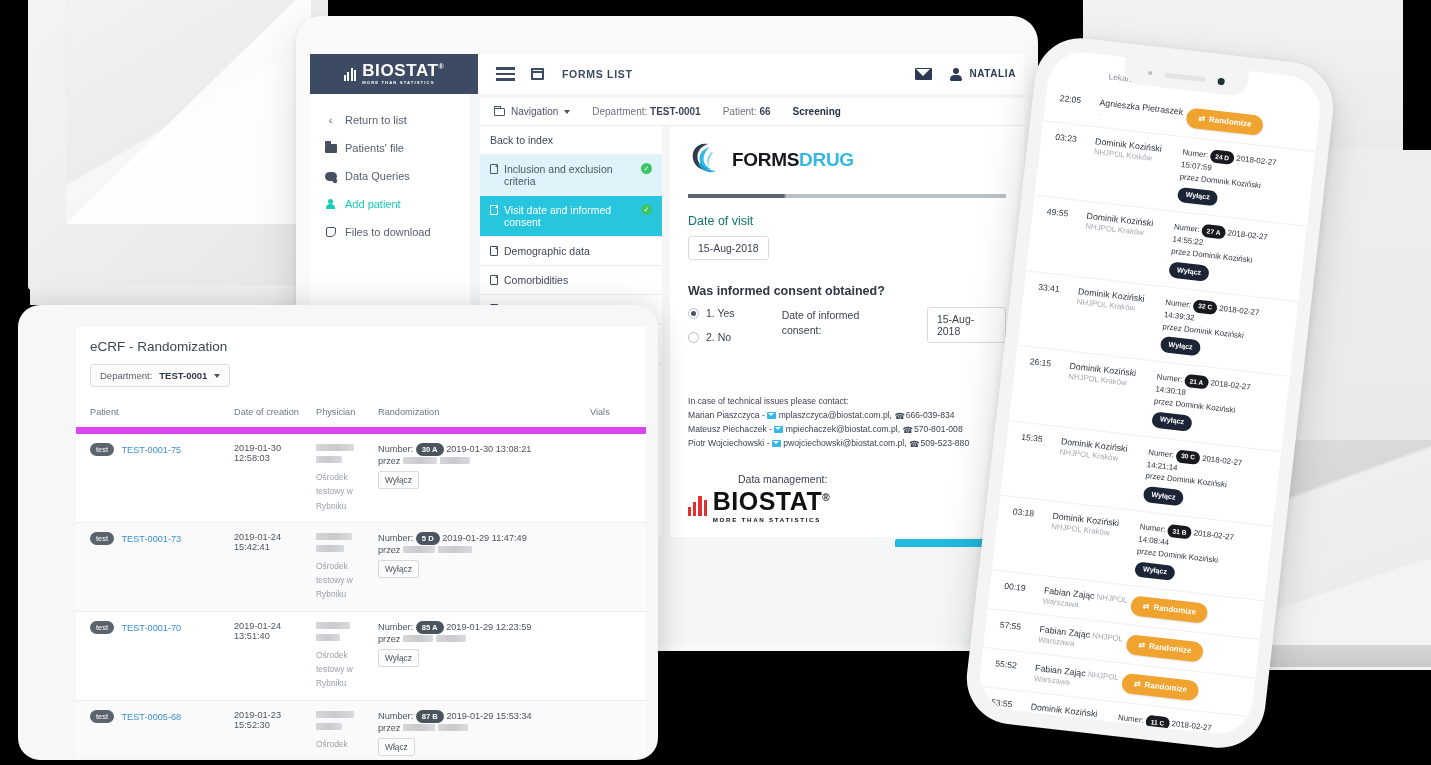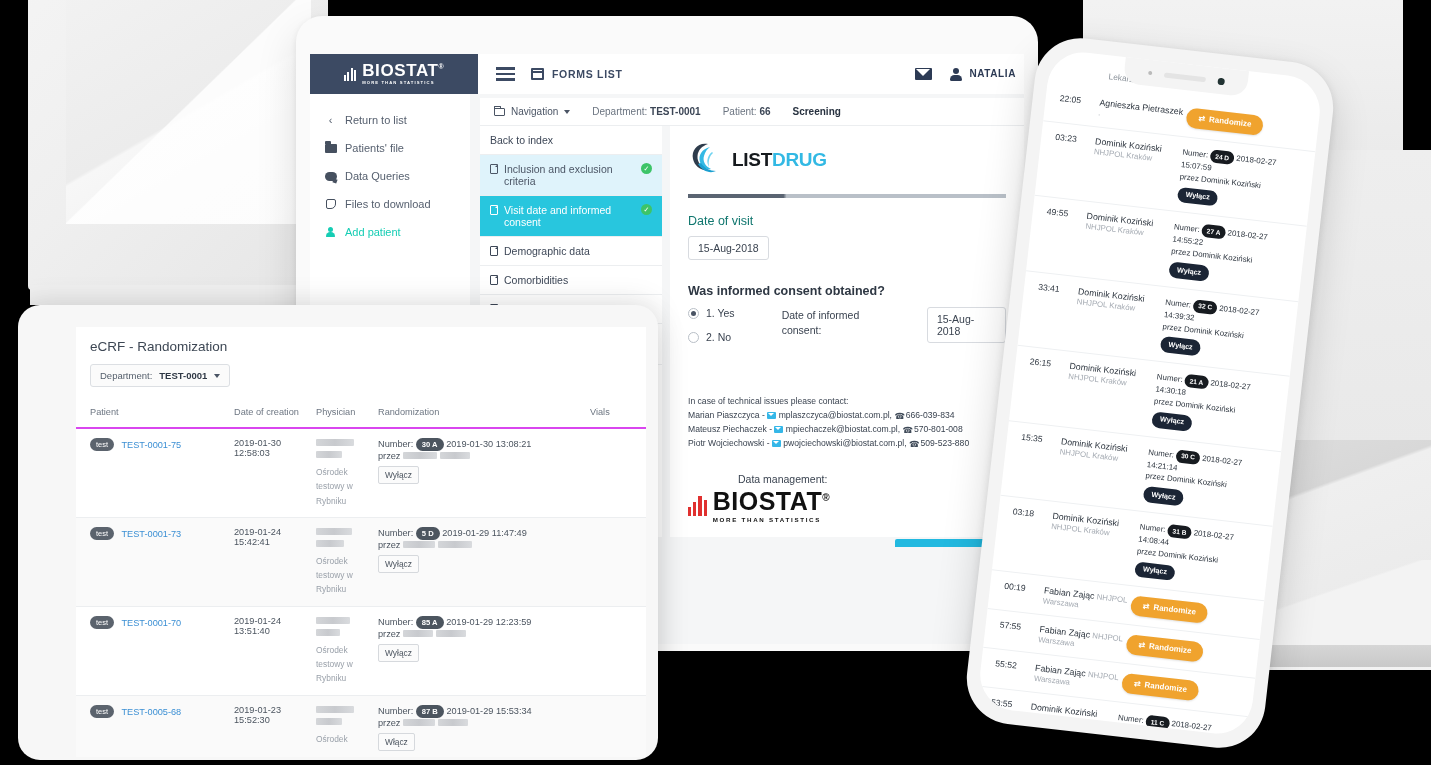--- a/index.html
+++ b/index.html
@@ -73,21 +73,21 @@
   .brand-bars i:nth-child(2){height:9px}
   .brand-bars i:nth-child(3){height:13px}
   .brand-bars i:nth-child(4){height:11px}
   .brand-text { text-align:left; line-height:1; }
   .brand-name { font-size:17px; font-weight:bold; letter-spacing:.6px; }
   .brand-name sup { font-size:7px; vertical-align: super; }
   .brand-sub { font-size:4.2px; letter-spacing:1.1px; font-weight:bold; margin-top:2px; }
   .topbar-right { flex:1; display:flex; align-items:center; gap:16px; padding-left:18px; }
   .burger { display:flex; flex-direction:column; gap:3px; cursor:pointer; }
   .burger span { display:block; width:19px; height:2.6px; background:#3c4a63; }
-  .formslist { display:flex; align-items:center; gap:8px; color:#3c4a63;
+  .formslist { display:flex; align-items:center; gap:18px; color:#3c4a63;
     font-size:10.5px; font-weight:bold; letter-spacing:.7px; }
   .forms-icon { width:13px; height:12px; border:2px solid #3c4a63; border-radius:1px; position:relative;}
   .forms-icon:after{content:"";position:absolute;left:-2px;top:1px;width:13px;height:2px;background:#3c4a63;}
   .topbar-user { margin-left:auto; display:flex; align-items:center; gap:18px; padding-right:8px; }
   .mail-icon { width:17px; height:12px; background:#2c3a54; position:relative; border-radius:1px;}
   .mail-icon:after{content:"";position:absolute;left:1px;top:1px;width:0;height:0;
     border-left:7.5px solid transparent;border-right:7.5px solid transparent;border-top:7px solid #fff;}
   .user-chip { display:flex; align-items:flex-start; gap:7px; color:#2c3a54;
     font-size:10px; font-weight:bold; letter-spacing:.6px; }
   .user-ico { width:12px; height:12px; position:relative; }
@@ -180,21 +180,21 @@
   .tablet-left-screen {
     position:absolute; left:58px; top:22px; width:570px; height:430px;
     background:#fff; overflow:hidden;
   }
   .ecrf-title { font-size:13.5px; color:#3d4754; padding:12px 14px 0; }
   .dept-btn { display:inline-flex; align-items:center; gap:7px; margin:10px 0 0 14px;
     border:1px solid #dcdfe3; background:#fbfbfb; border-radius:3px; padding:5px 9px; font-size:9.5px; color:#545e6b;}
   .dept-btn b { color:#2f3845; }
   .rtable { width:100%; border-collapse:collapse; margin-top:14px; }
   .rtable th { font-size:9.2px; color:#6d7682; font-weight:normal; text-align:left;
-    padding:6px 6px 10px; vertical-align:bottom; border-bottom:2px solid #d946ef;}
+    padding:6px 6px 10px; vertical-align:bottom; border-bottom:7px solid #d946ef;}
   .rtable td { font-size:9.2px; color:#4b5musk; padding:9px 6px; vertical-align:top;
     border-bottom:1px solid #eceef0; color:#4b545f; }
   .rtable tr.alt td { background:#fafafa; }
   .pat-badge { display:inline-block; background:#5b636d; color:#fff; font-size:7.5px;
     border-radius:9px; padding:2px 6px; margin-right:5px; vertical-align:1px;}
   .pat-link { color:#3b8fd4; }
   .blur { display:inline-block; height:7px; border-radius:1px; vertical-align:0px;
     background:linear-gradient(90deg,#d4d6d9,#c8cace,#d9dbde); }
   .phys-sub { display:block; color:#9aa1aa; font-size:8.4px; line-height:1.7; margin-top:5px;}
   .num-badge { display:inline-block; background:#4c555f; color:#fff; font-size:7.6px;
@@ -299,31 +299,31 @@
                 <span class="folder-ico"></span>
               </span>
             <span>Patients' file</span>
           </div>
           <div class="side-item">
             <span class="side-ico">
                 <span class="chat-ico"></span>
               </span>
             <span>Data Queries</span>
           </div>
+          <div class="side-item teal">
+            <span class="side-ico">
+                <span class="person-ico"></span>
+              </span>
+            <span>Add patient</span>
+          </div>
           <div class="side-item">
             <span class="side-ico">
                 <span class="files-ico"></span>
               </span>
             <span>Files to download</span>
-          </div>
-          <div class="side-item teal">
-            <span class="side-ico">
-                <span class="person-ico"></span>
-              </span>
-            <span>Add patient</span>
           </div>
         </div>
 
         <div class="content">
           <div class="crumbbar">
             <span class="nav-btn">
               <span class="nav-folder"></span>
               <span>Navigation</span>
               <span class="caret"></span>
             </span>
@@ -374,21 +374,21 @@
             <div class="formpane">
               <div class="oraldrug">
                 <span class="od-mark">
                   <svg width="42" height="40" viewBox="0 0 42 40">
                     <path d="M20 4 C10 2 3 10 5 19 C6.5 26 13 31 20 30 C13 27 9 22 9.5 16 C10 10 14 6 20 4 Z" fill="#2e3c4c"></path>
                     <path d="M22 7 C14 9 10 15 12 22 C13.5 27 18 30 23 29 C17 26 14.5 21 16 16 C17 12 19 9 22 7 Z" fill="#33b9e4"></path>
                     <path d="M10 24 C14 31 22 34 28 31 C22 31 16 28 13 23 Z" fill="#1a9fd0"></path>
                     <path d="M24 12 C19 16 18 22 21 27 C20 21 21.5 16 25 13 Z" fill="#6fd3f0"></path>
                   </svg>
                 </span>
-                <span class="od-text"><span class="od-oral">LIST</span><span class="od-drug">DRUG</span></span>
+                <span class="od-text"><span class="od-oral">FORMS</span><span class="od-drug">DRUG</span></span>
               </div>
               <div class="od-rule"></div>
 
               <div class="fld-label">Date of visit</div>
               <div class="fld-box">15-Aug-2018</div>
 
               <div class="qtitle">Was informed consent obtained?</div>
               <div class="radio-row">
                 <div class="radio-col">
                   <label class="radio">

